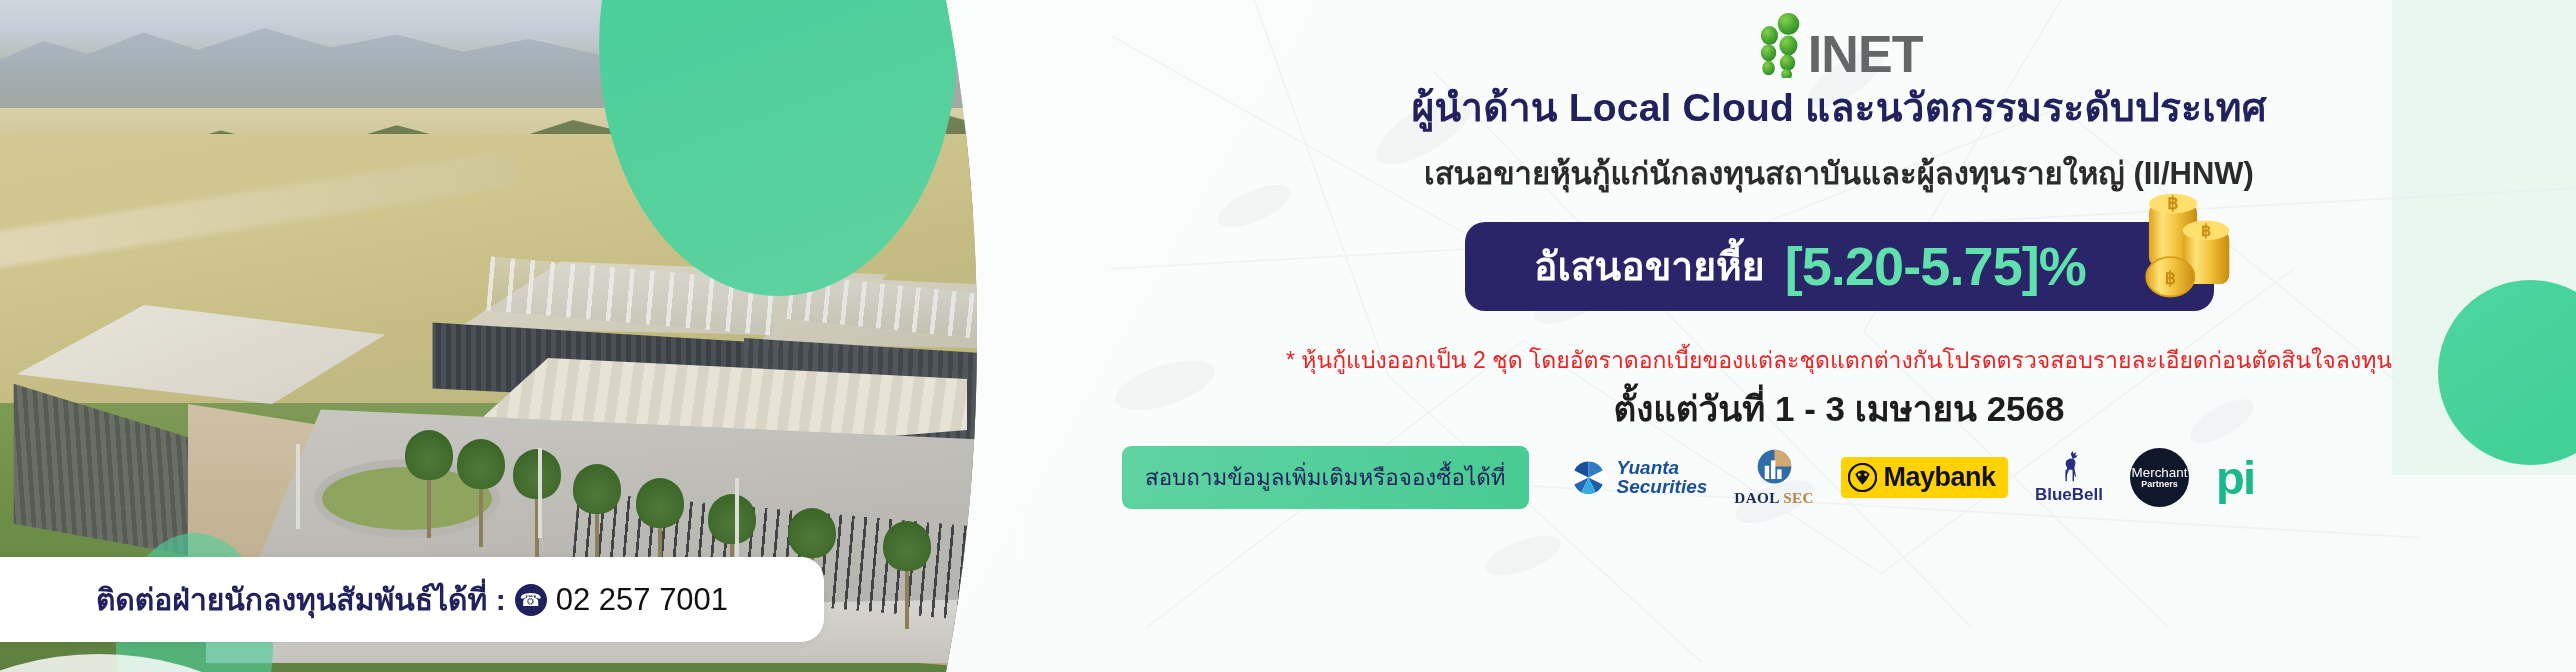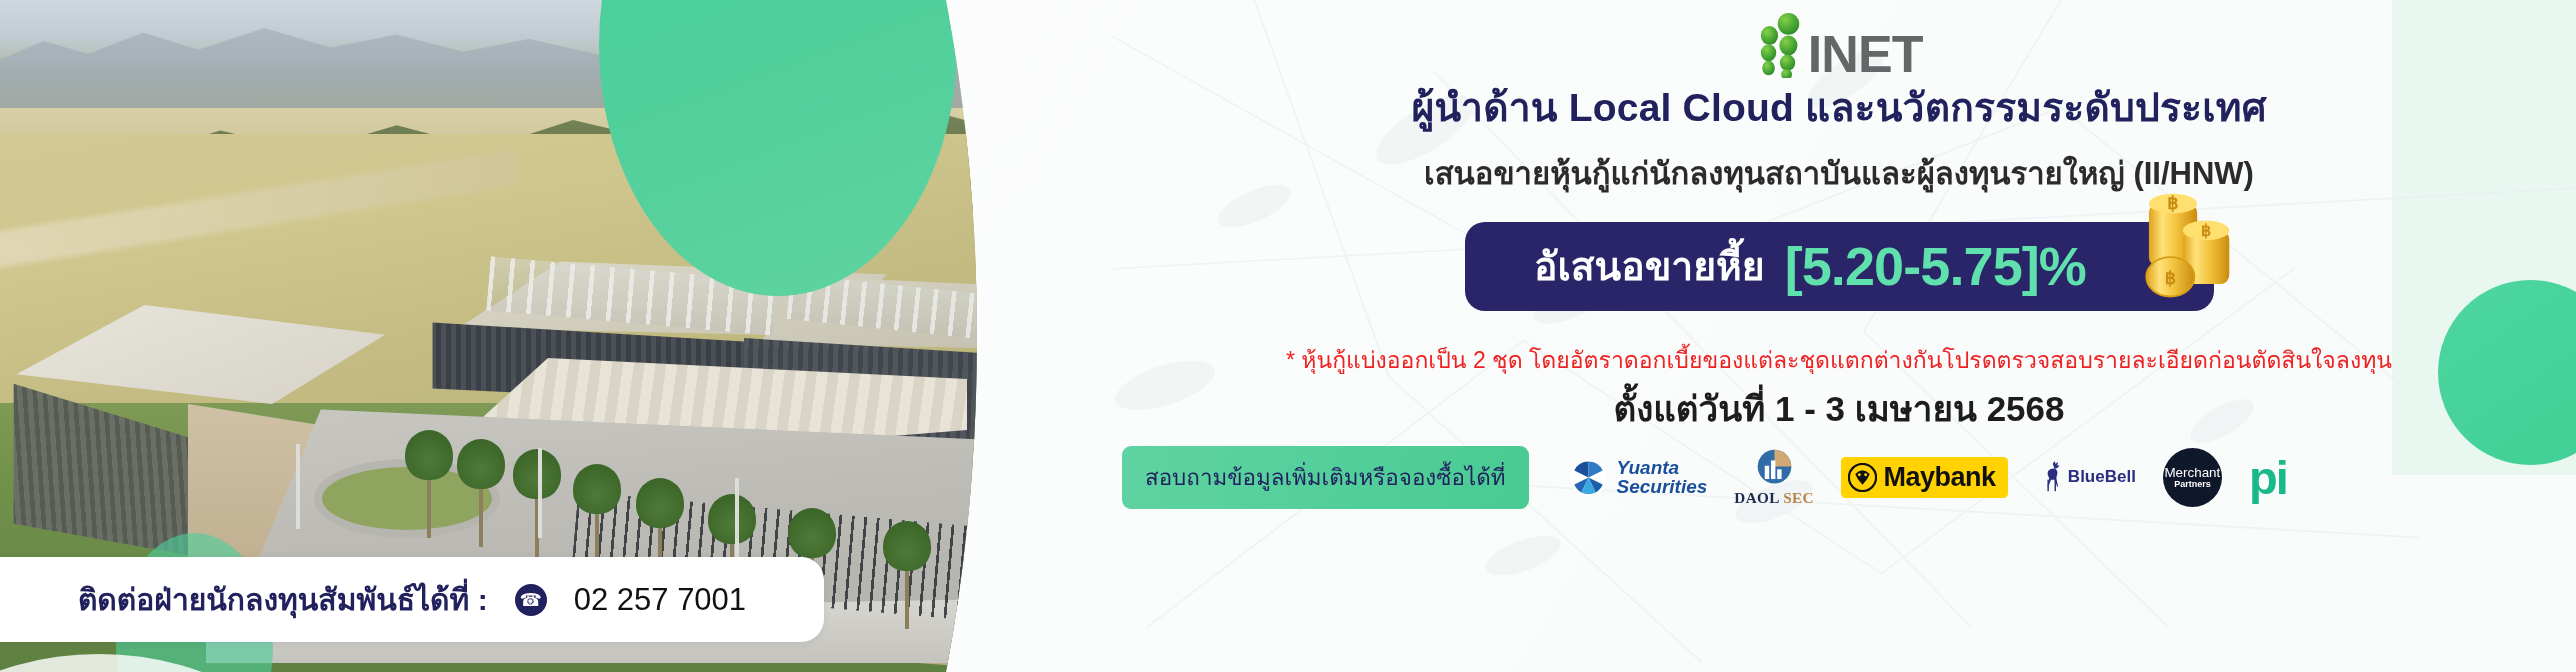--- a/index.html
+++ b/index.html
@@ -256,21 +256,21 @@
     border-radius: 0 23px 23px 0;
     display: flex;
     align-items: center;
     justify-content: center;
     z-index: 40;
     box-shadow: 0 1.8px 9px rgba(0,0,0,.06);
   }
   .contact-inner {
     display: flex;
     align-items: center;
-    gap: 27px;
+    gap: 9px;
     padding-left: 36px;
     text-align: center;
   }
   .contact-label {
     font-size: 30px;
     font-weight: bold;
     color: #21215e;
     white-space: nowrap;
   }
   .phone-badge {
@@ -415,21 +415,21 @@
   .daol-word .d1 { color: #1d2a52; }
   .daol-word .d2 { color: #b5874a; }
   
   .maybank {
     background: #ffd200; border-radius: 4.5px;
     display: flex; align-items: center; gap: 6.3px;
     padding: 5.4px 12.5px 5.4px 7.2px;
   }
   .mb-word { font-size: 27px; font-weight: bold; color: #111; letter-spacing: -0.5px; }
   
-  .bluebell { display: flex; flex-direction: row; align-items: center; gap: 0.9px; }
+  .bluebell { display: flex; flex-direction: column; align-items: center; gap: 0.9px; }
   .bb-word { font-size: 17px; font-weight: bold; color: #2b2d7f; }
   
   .merchant {
     width: 59px; height: 59px; border-radius: 50%;
     background: #0f172a; color: #fff;
     display: flex; flex-direction: column; align-items: center; justify-content: center;
     line-height: 1.05;
   }
   .mc-1 { font-size: 13.4px; }
   .mc-2 { font-size: 9px; font-weight: bold; }

